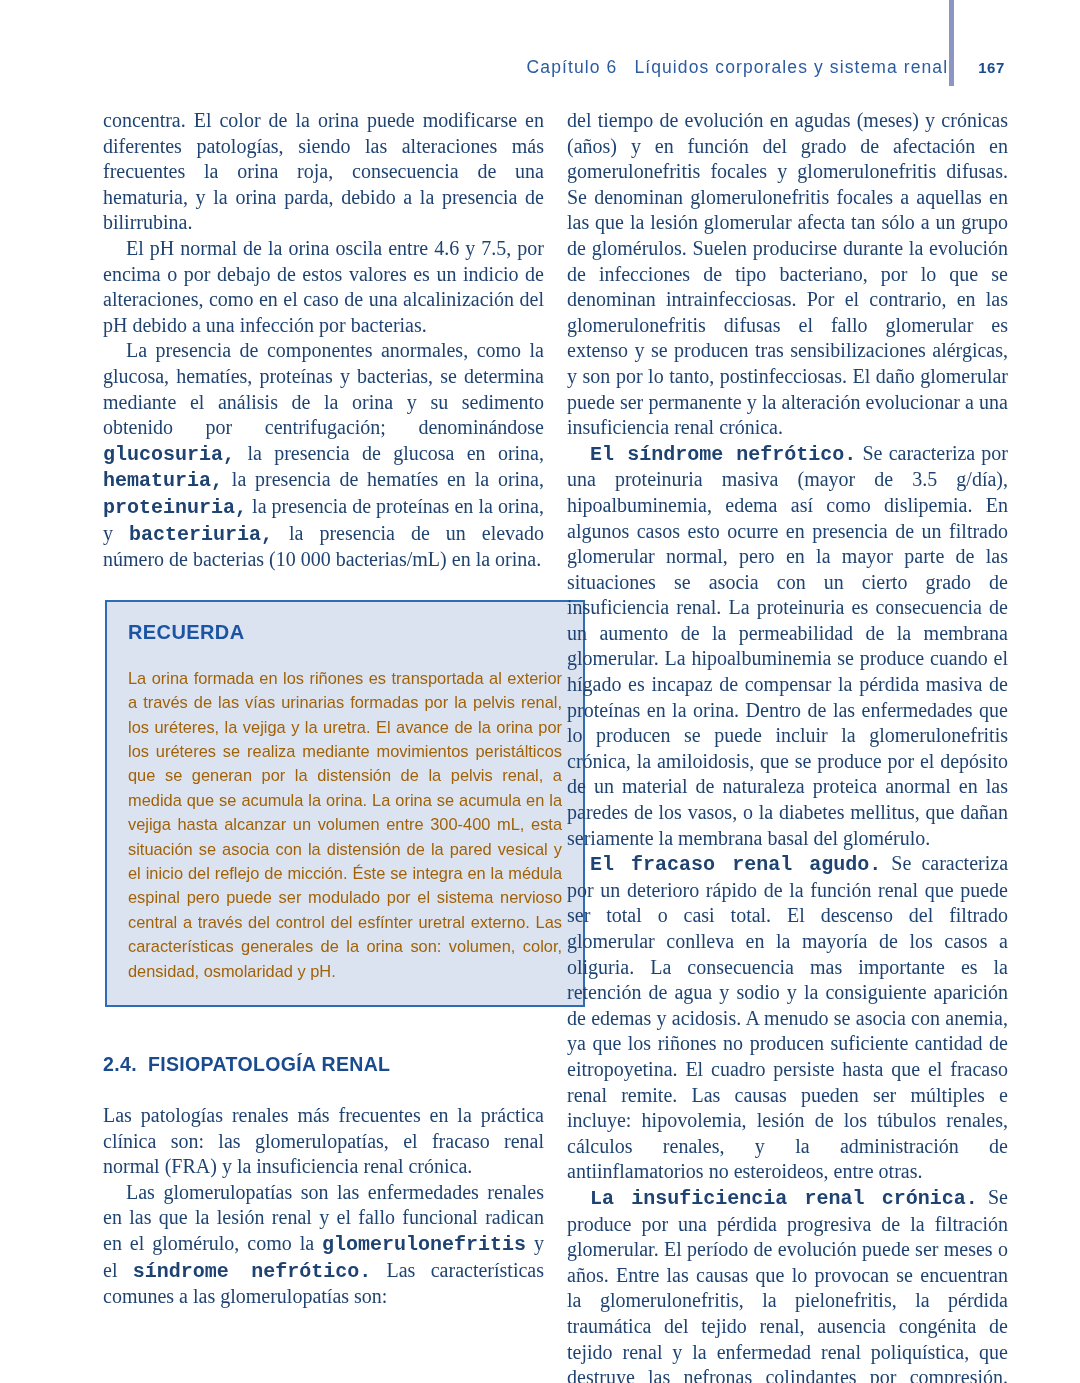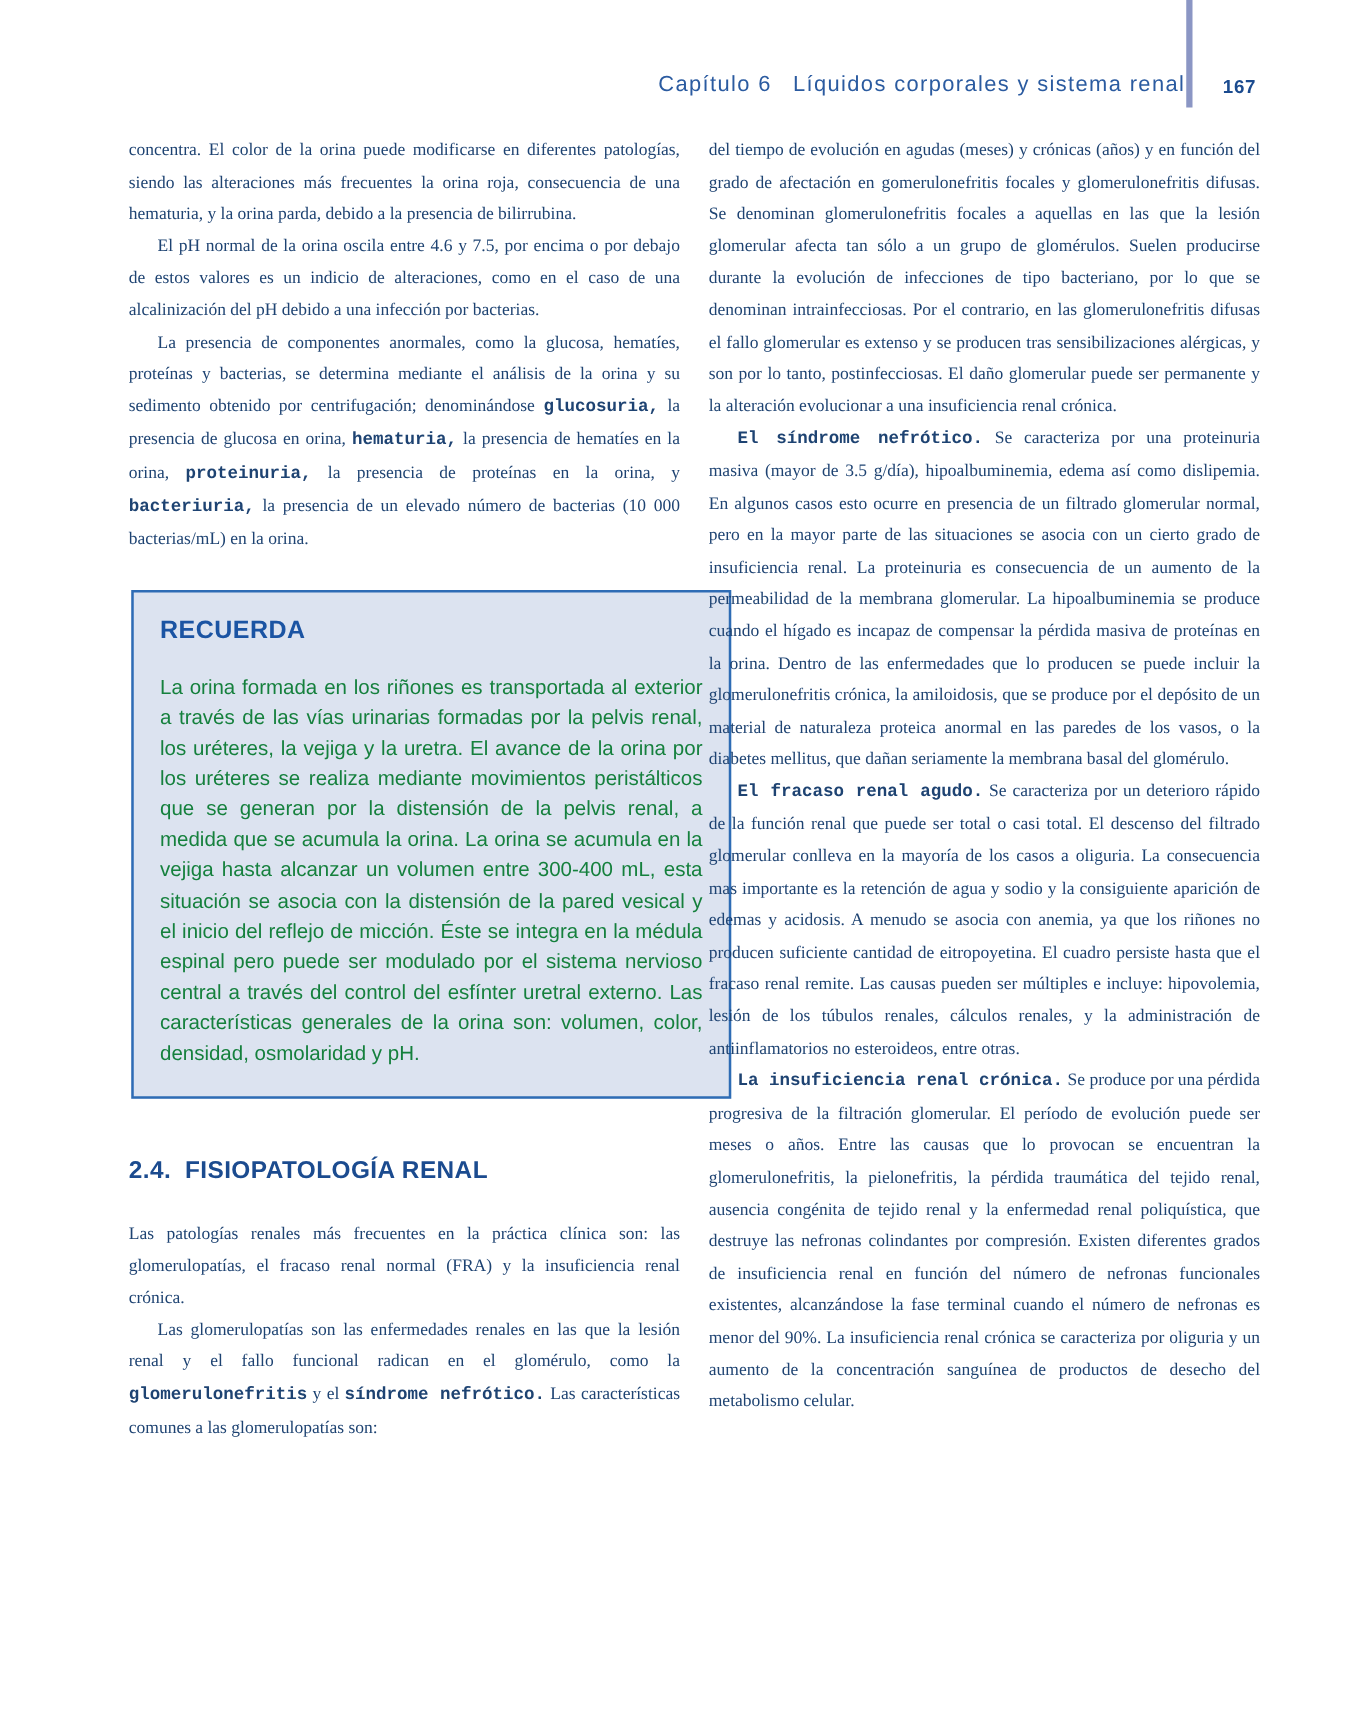--- a/index.html
+++ b/index.html
@@ -29,21 +29,21 @@
     top: 0;
     left: 103px;
     right: 75px;
     height: 90px;
   }
   .header-inner {
     position: absolute;
     right: 0;
     top: 57px;
     display: flex;
-    align-items: flex-end;
+    align-items: center;
     white-space: nowrap;
   }
   .header-chapter {
     font-family: "Liberation Sans", sans-serif;
     font-size: 17.5px;
     letter-spacing: 1.1px;
     color: #2b5ba0;
     font-weight: 400;
   }
   .header-title {
@@ -75,21 +75,21 @@
   .col {
     position: absolute;
     top: 108px;
     width: 441px;
   }
   .col-left  { left: 103px; }
   .col-right { left: 567px; }
 
   p.body {
     margin: 0;
-    font-size: 14px;
+    font-size: 20px;
     line-height: 25.6px;
     text-align: justify;
     text-indent: 0;
     hyphens: manual;
   }
   p.body + p.body { text-indent: 23px; }
   p.body.indent { text-indent: 23px; }
   p.body.noindent { text-indent: 0; }
   b, strong { font-weight: 700; font-family: Liberation Mono, monospace; }
 
@@ -105,21 +105,21 @@
     font-weight: 700;
     font-size: 20px;
     letter-spacing: 0.4px;
     color: #1b54a3;
     margin: 0 0 22px 0;
   }
   .recuerda-body {
     font-family: "Liberation Sans", sans-serif;
     font-size: 16.4px;
     line-height: 24.4px;
-    color: #15803d;
+    color: #a16207;
     text-align: justify;
     margin: 0;
   }
   .recuerda-left {
     margin: 27px 0 0 2px;
     width: 480px;
   }
 
   
   .section-heading {

